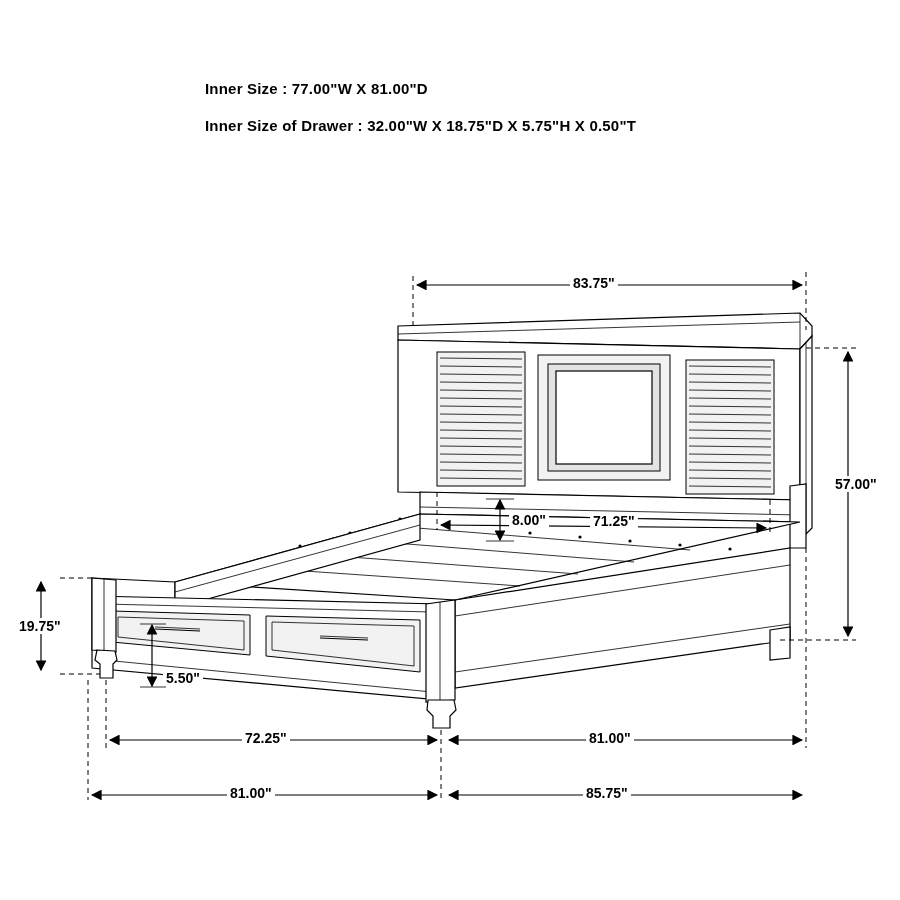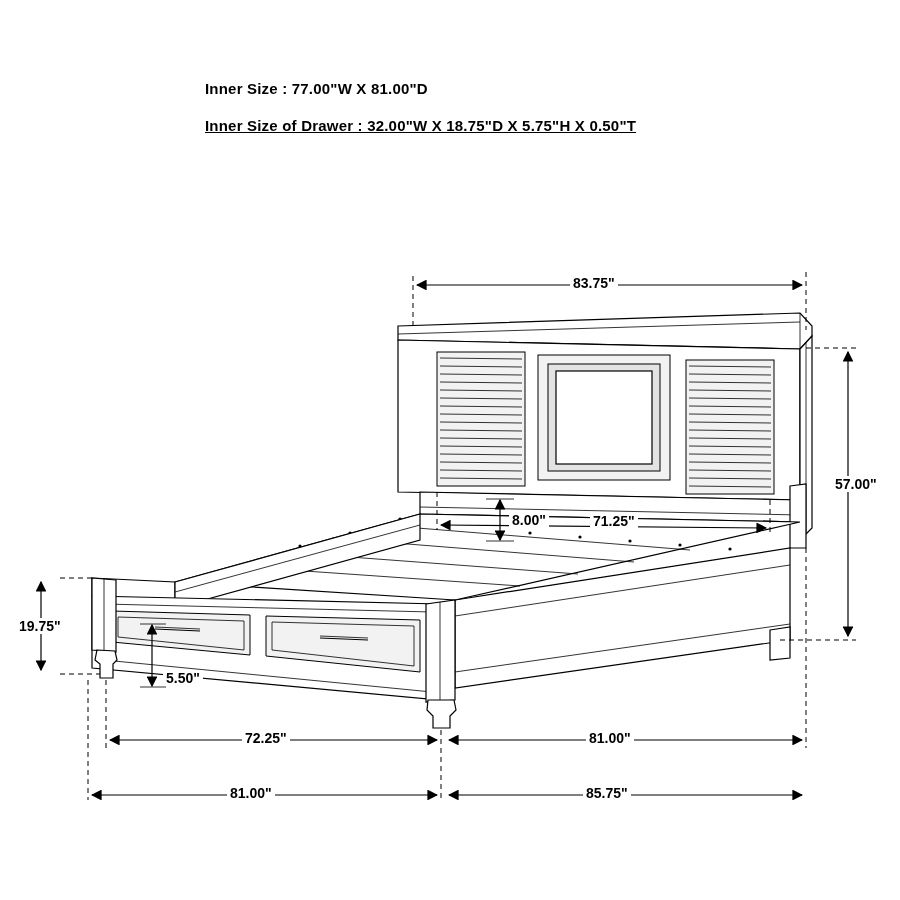--- a/index.html
+++ b/index.html
@@ -47,21 +47,21 @@
   .fillw { fill: #ffffff; stroke: #000; stroke-width: 1.2; }
   .fillg { fill: #f2f2f2; stroke: #000; stroke-width: 1; }
   .filld { fill: #e3e3e3; stroke: #000; stroke-width: 1; }
 </style>
 </head>
 <body>
 
 <div id="page">
 
   <div class="spec-line" style="left:205px; top:80px;">Inner Size : 77.00"W X 81.00"D</div>
-  <div class="spec-line" style="left:205px; top:117px;text-decoration:underline;">Inner Size of Drawer : 32.00"W X 18.75"D X 5.75"H X 0.50"T</div>
+  <div class="spec-line" style="left:205px; top:117px;">Inner Size of Drawer : 32.00"W X 18.75"D X 5.75"H X 0.50"T</div>
 
   <svg class="diagram" viewBox="0 0 900 900">
     <defs>
       <marker id="ah" markerWidth="9" markerHeight="9" refX="8" refY="4.5" orient="auto">
         <path d="M0,0 L9,4.5 L0,9 Z" fill="#000"></path>
       </marker>
       <marker id="ahs" markerWidth="9" markerHeight="9" refX="1" refY="4.5" orient="auto">
         <path d="M9,0 L0,4.5 L9,9 Z" fill="#000"></path>
       </marker>
     </defs>

